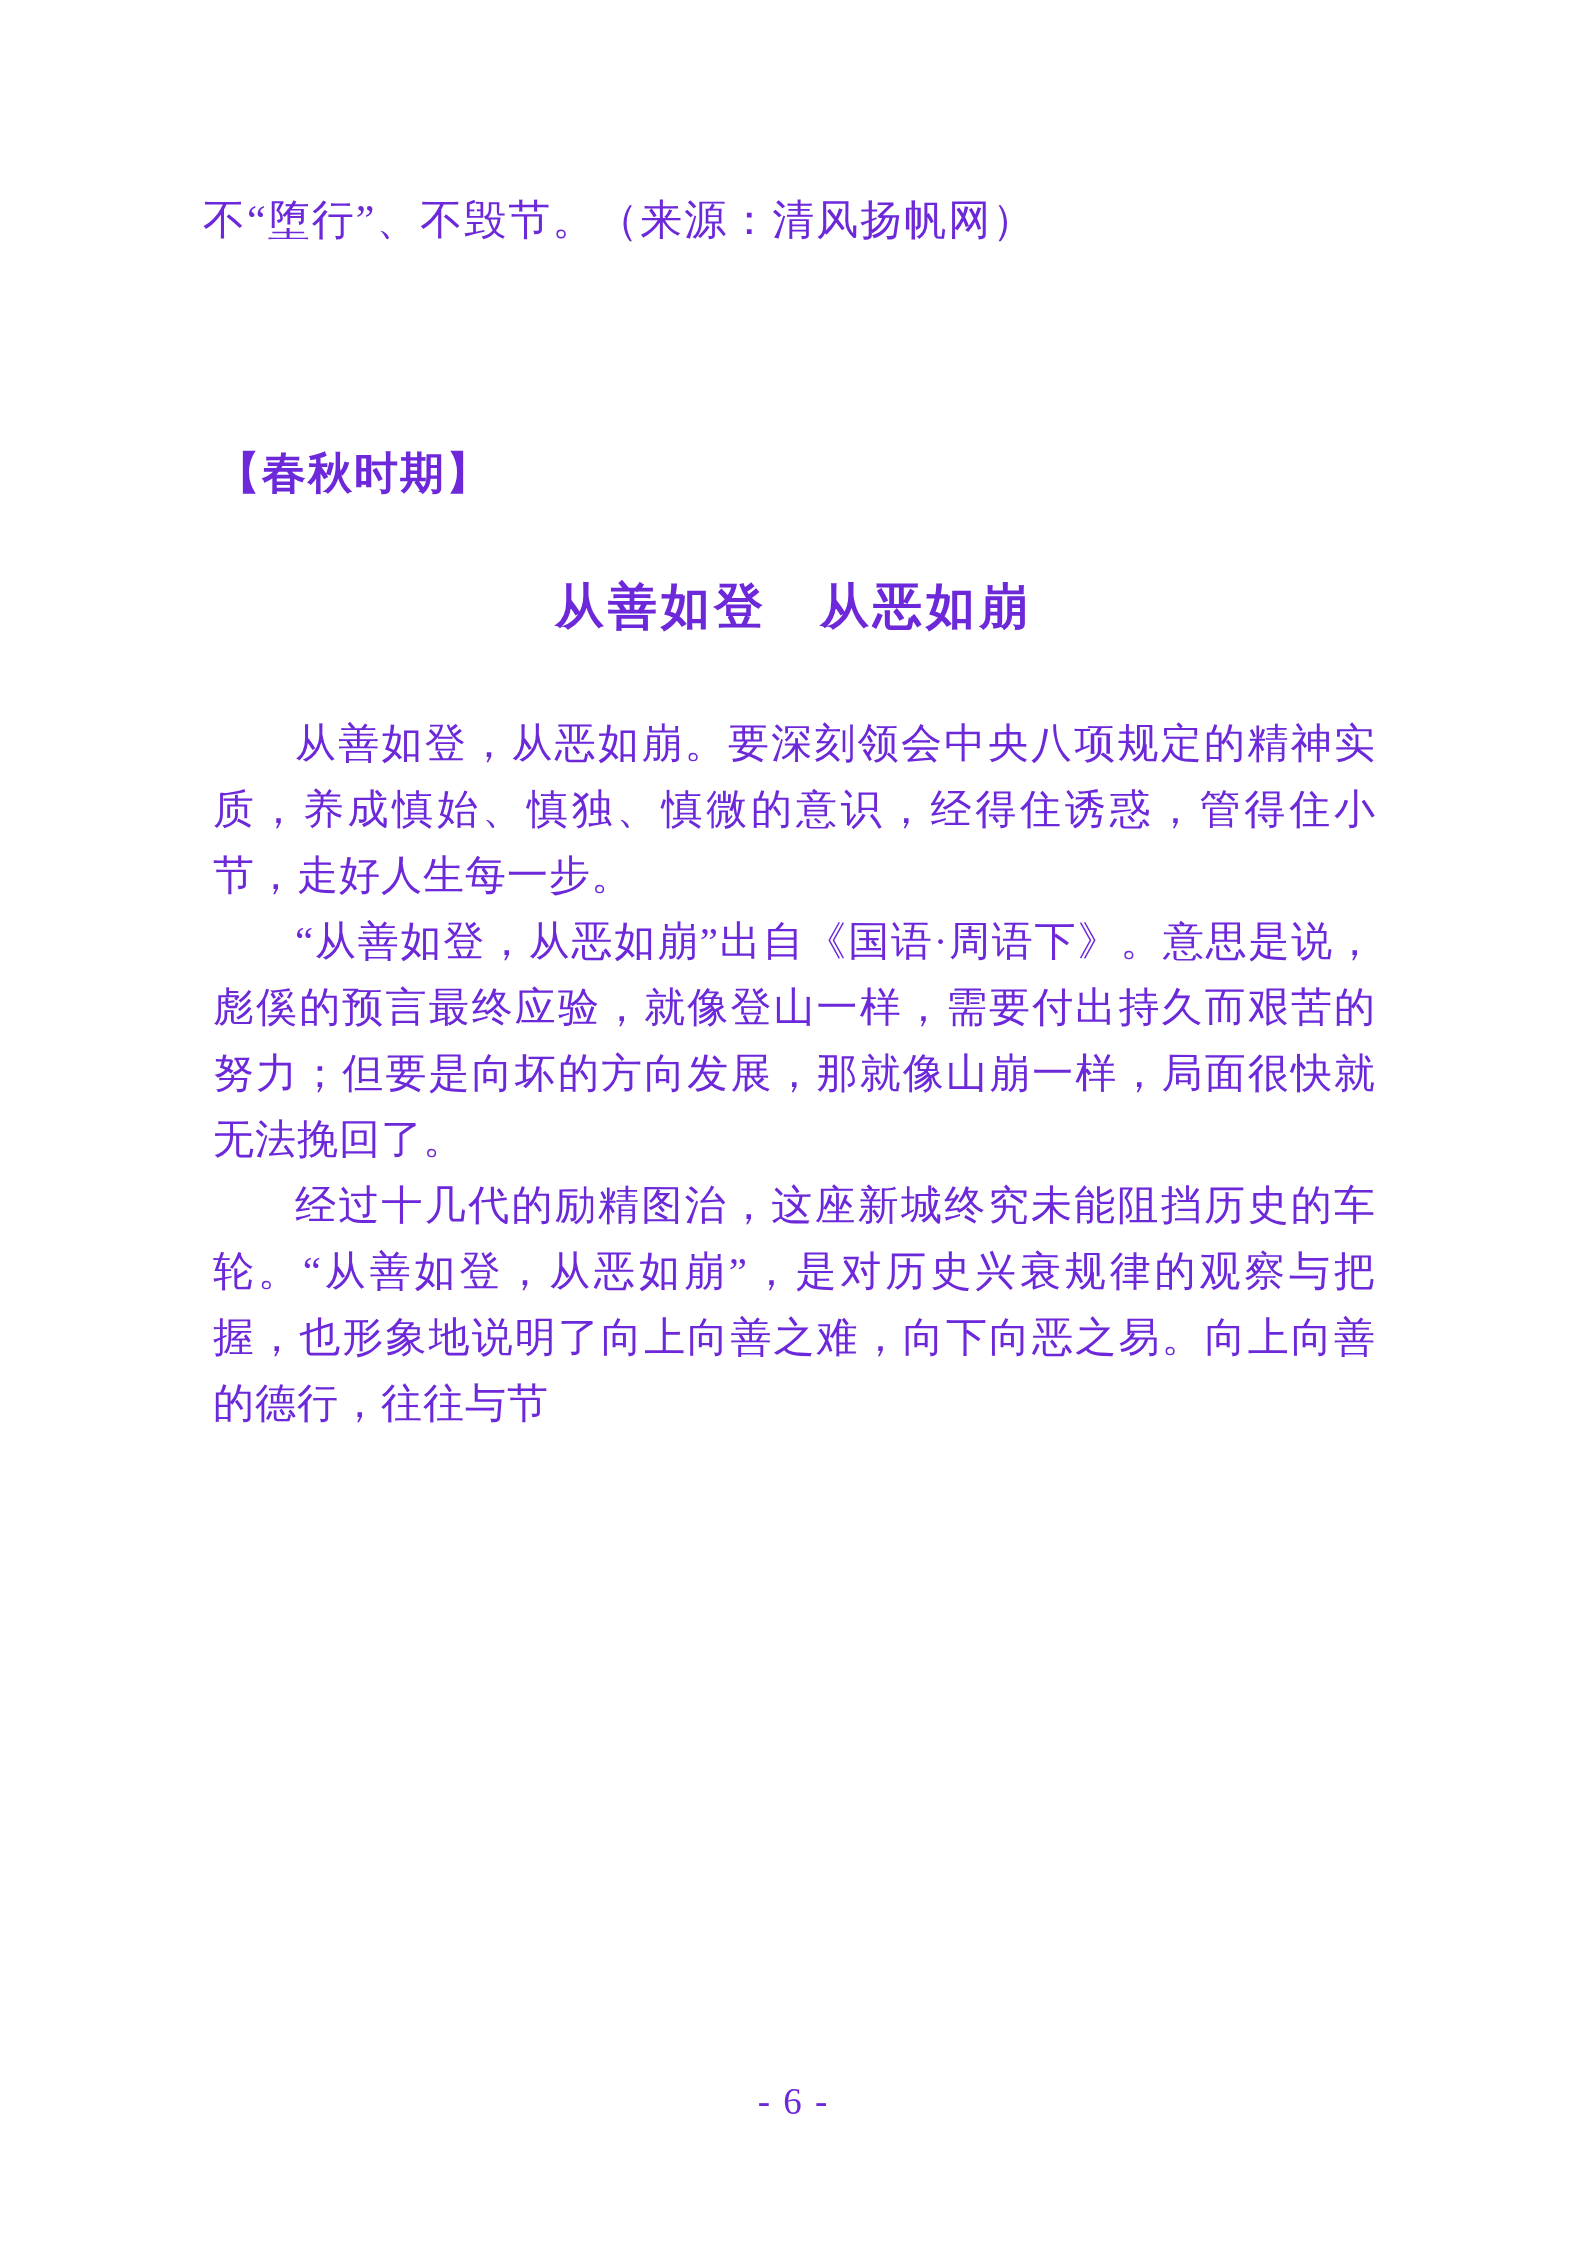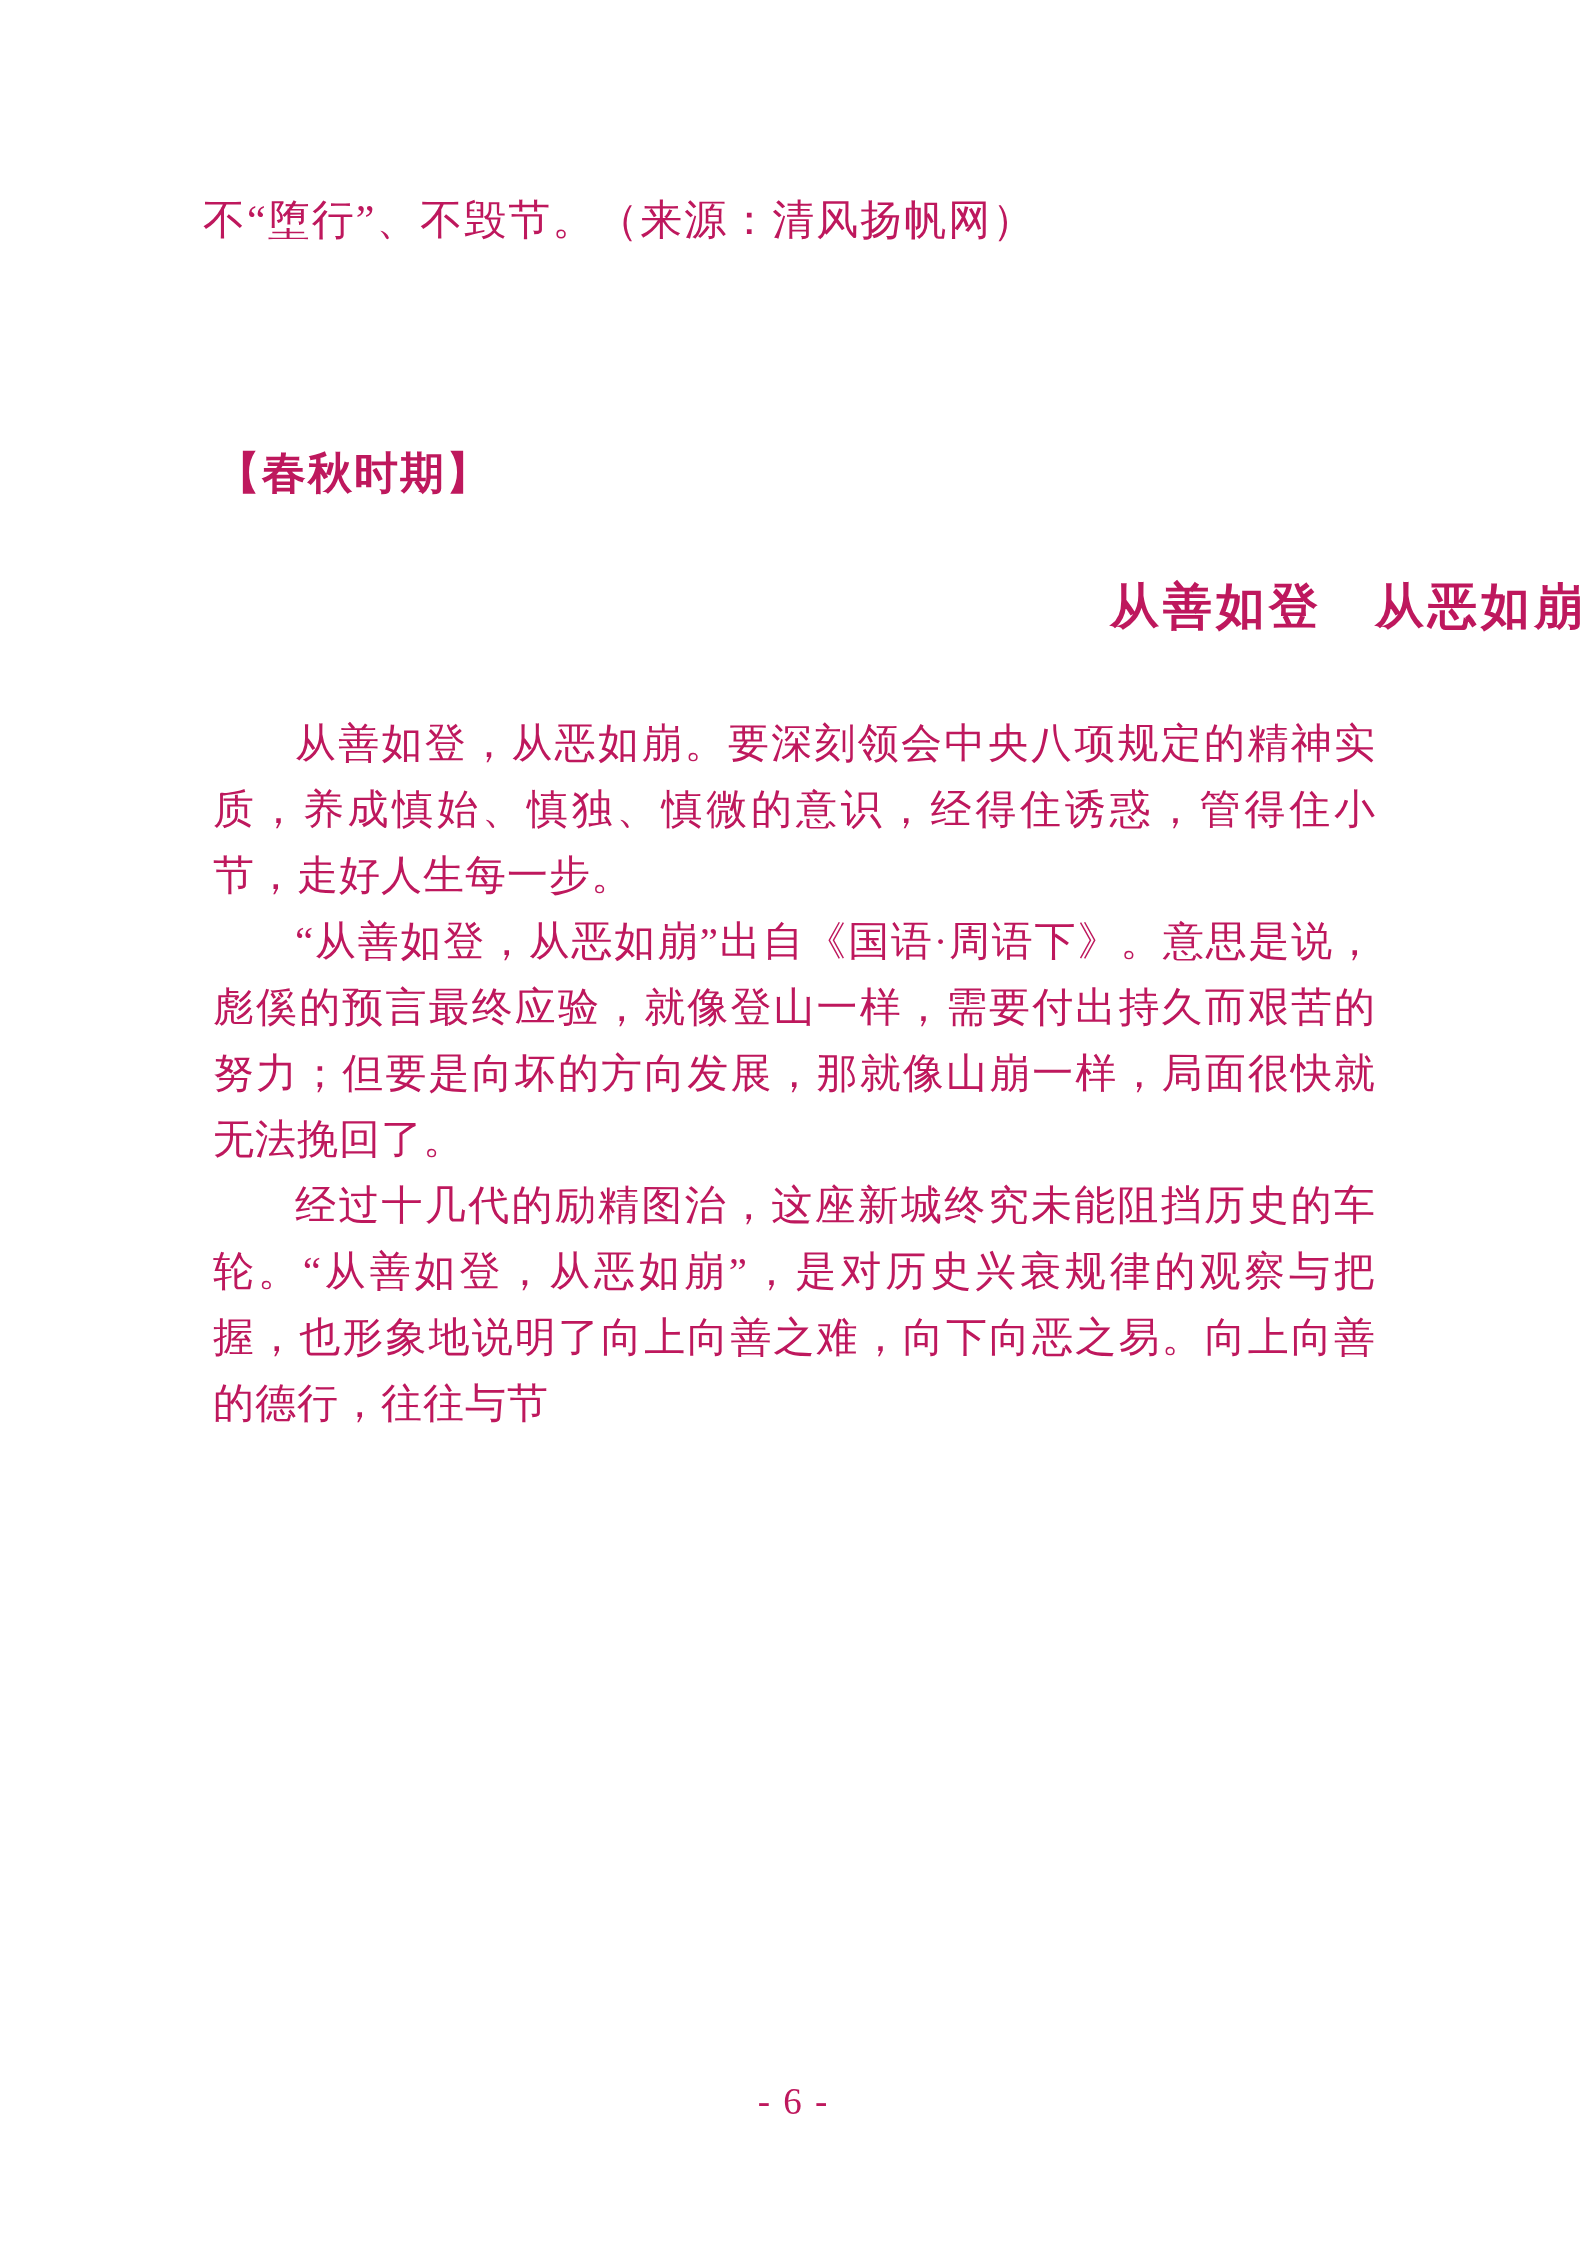--- a/index.html
+++ b/index.html
@@ -5,21 +5,21 @@
   html, body {
     margin: 0;
     padding: 0;
     background: #ffffff;
   }
   .page {
     position: relative;
     width: 1587px;
     height: 2245px;
     background: #ffffff;
-    color: #be185d;
+    color: #6d28d9;
     font-family: "Liberation Serif", "DejaVu Serif", serif;
     overflow: hidden;
   }
   .continuation-line {
     position: absolute;
     left: 203px;
     top: 187px;
     font-size: 42px;
     line-height: 66px;
     letter-spacing: 2px;
@@ -34,21 +34,21 @@
     line-height: 60px;
     letter-spacing: 2px;
     white-space: nowrap;
   }
   .article-title {
     position: absolute;
     left: 0;
     right: 0;
     top: 572px;
     margin: 0;
-    text-align: right;
+    text-align: center;
     font-size: 49px;
     font-weight: 700;
     line-height: 70px;
     letter-spacing: 4px;
   }
   .body-text {
     position: absolute;
     left: 213px;
     top: 710px;
     width: 1163px;

